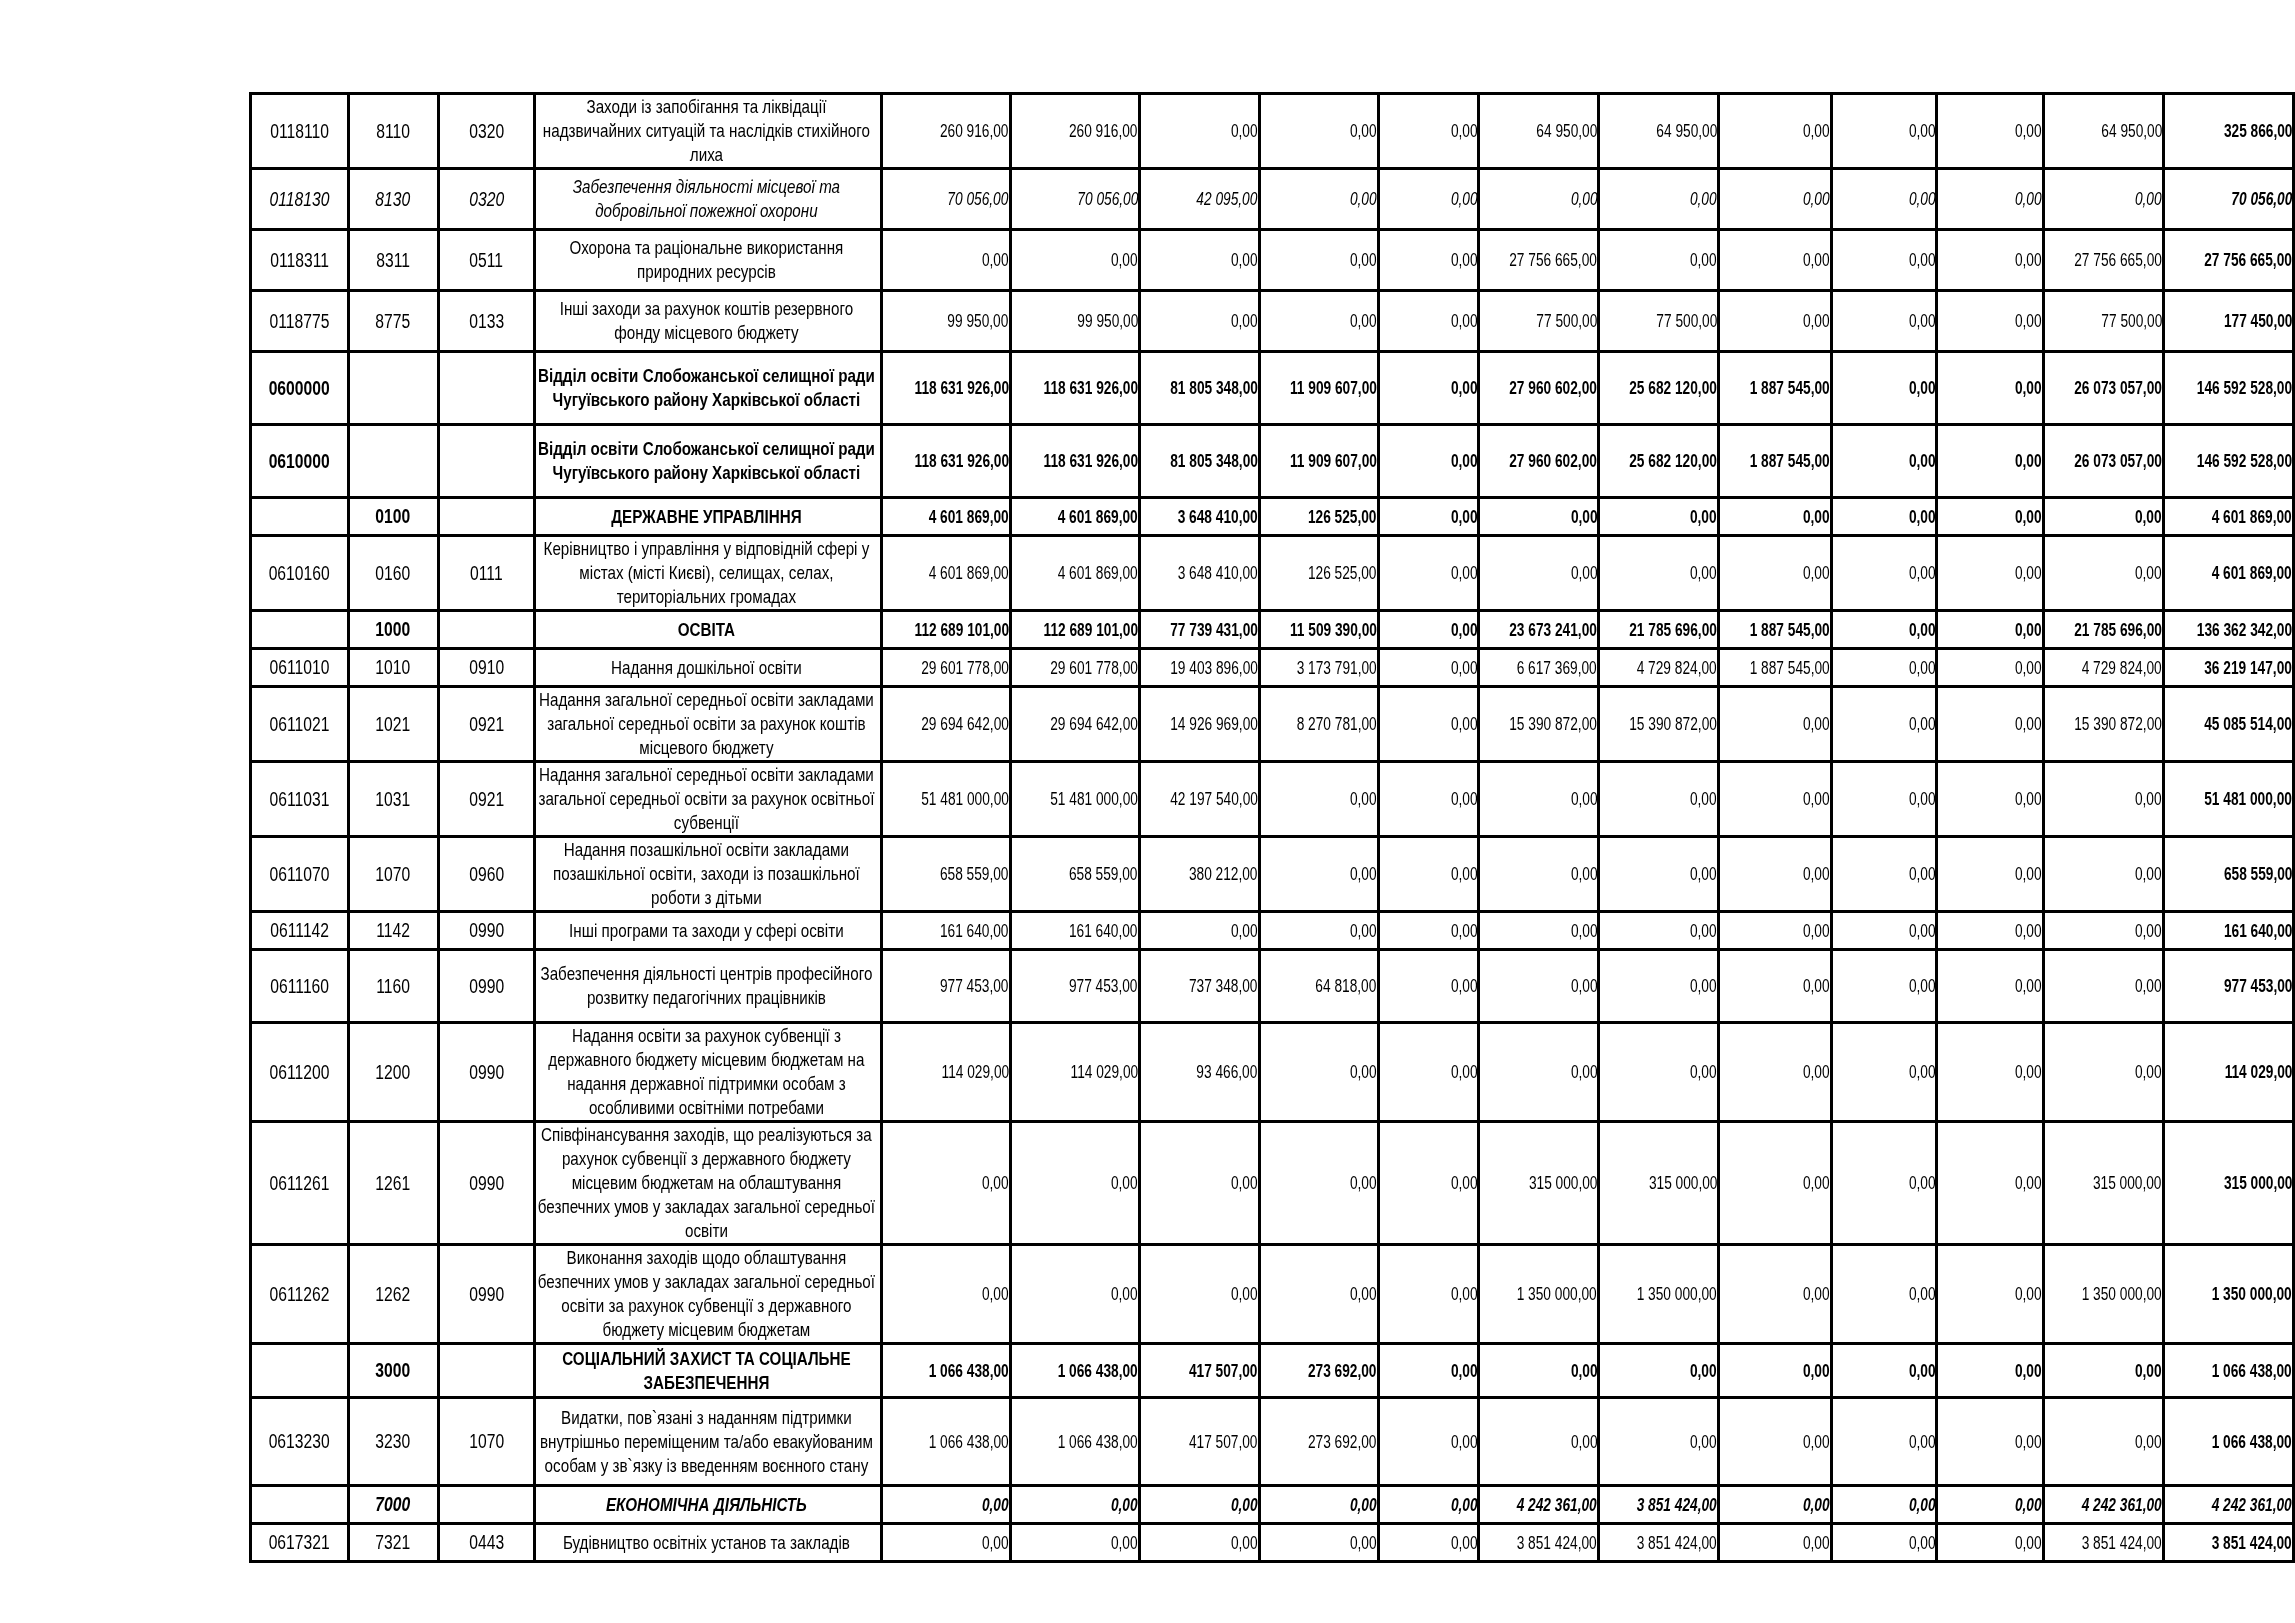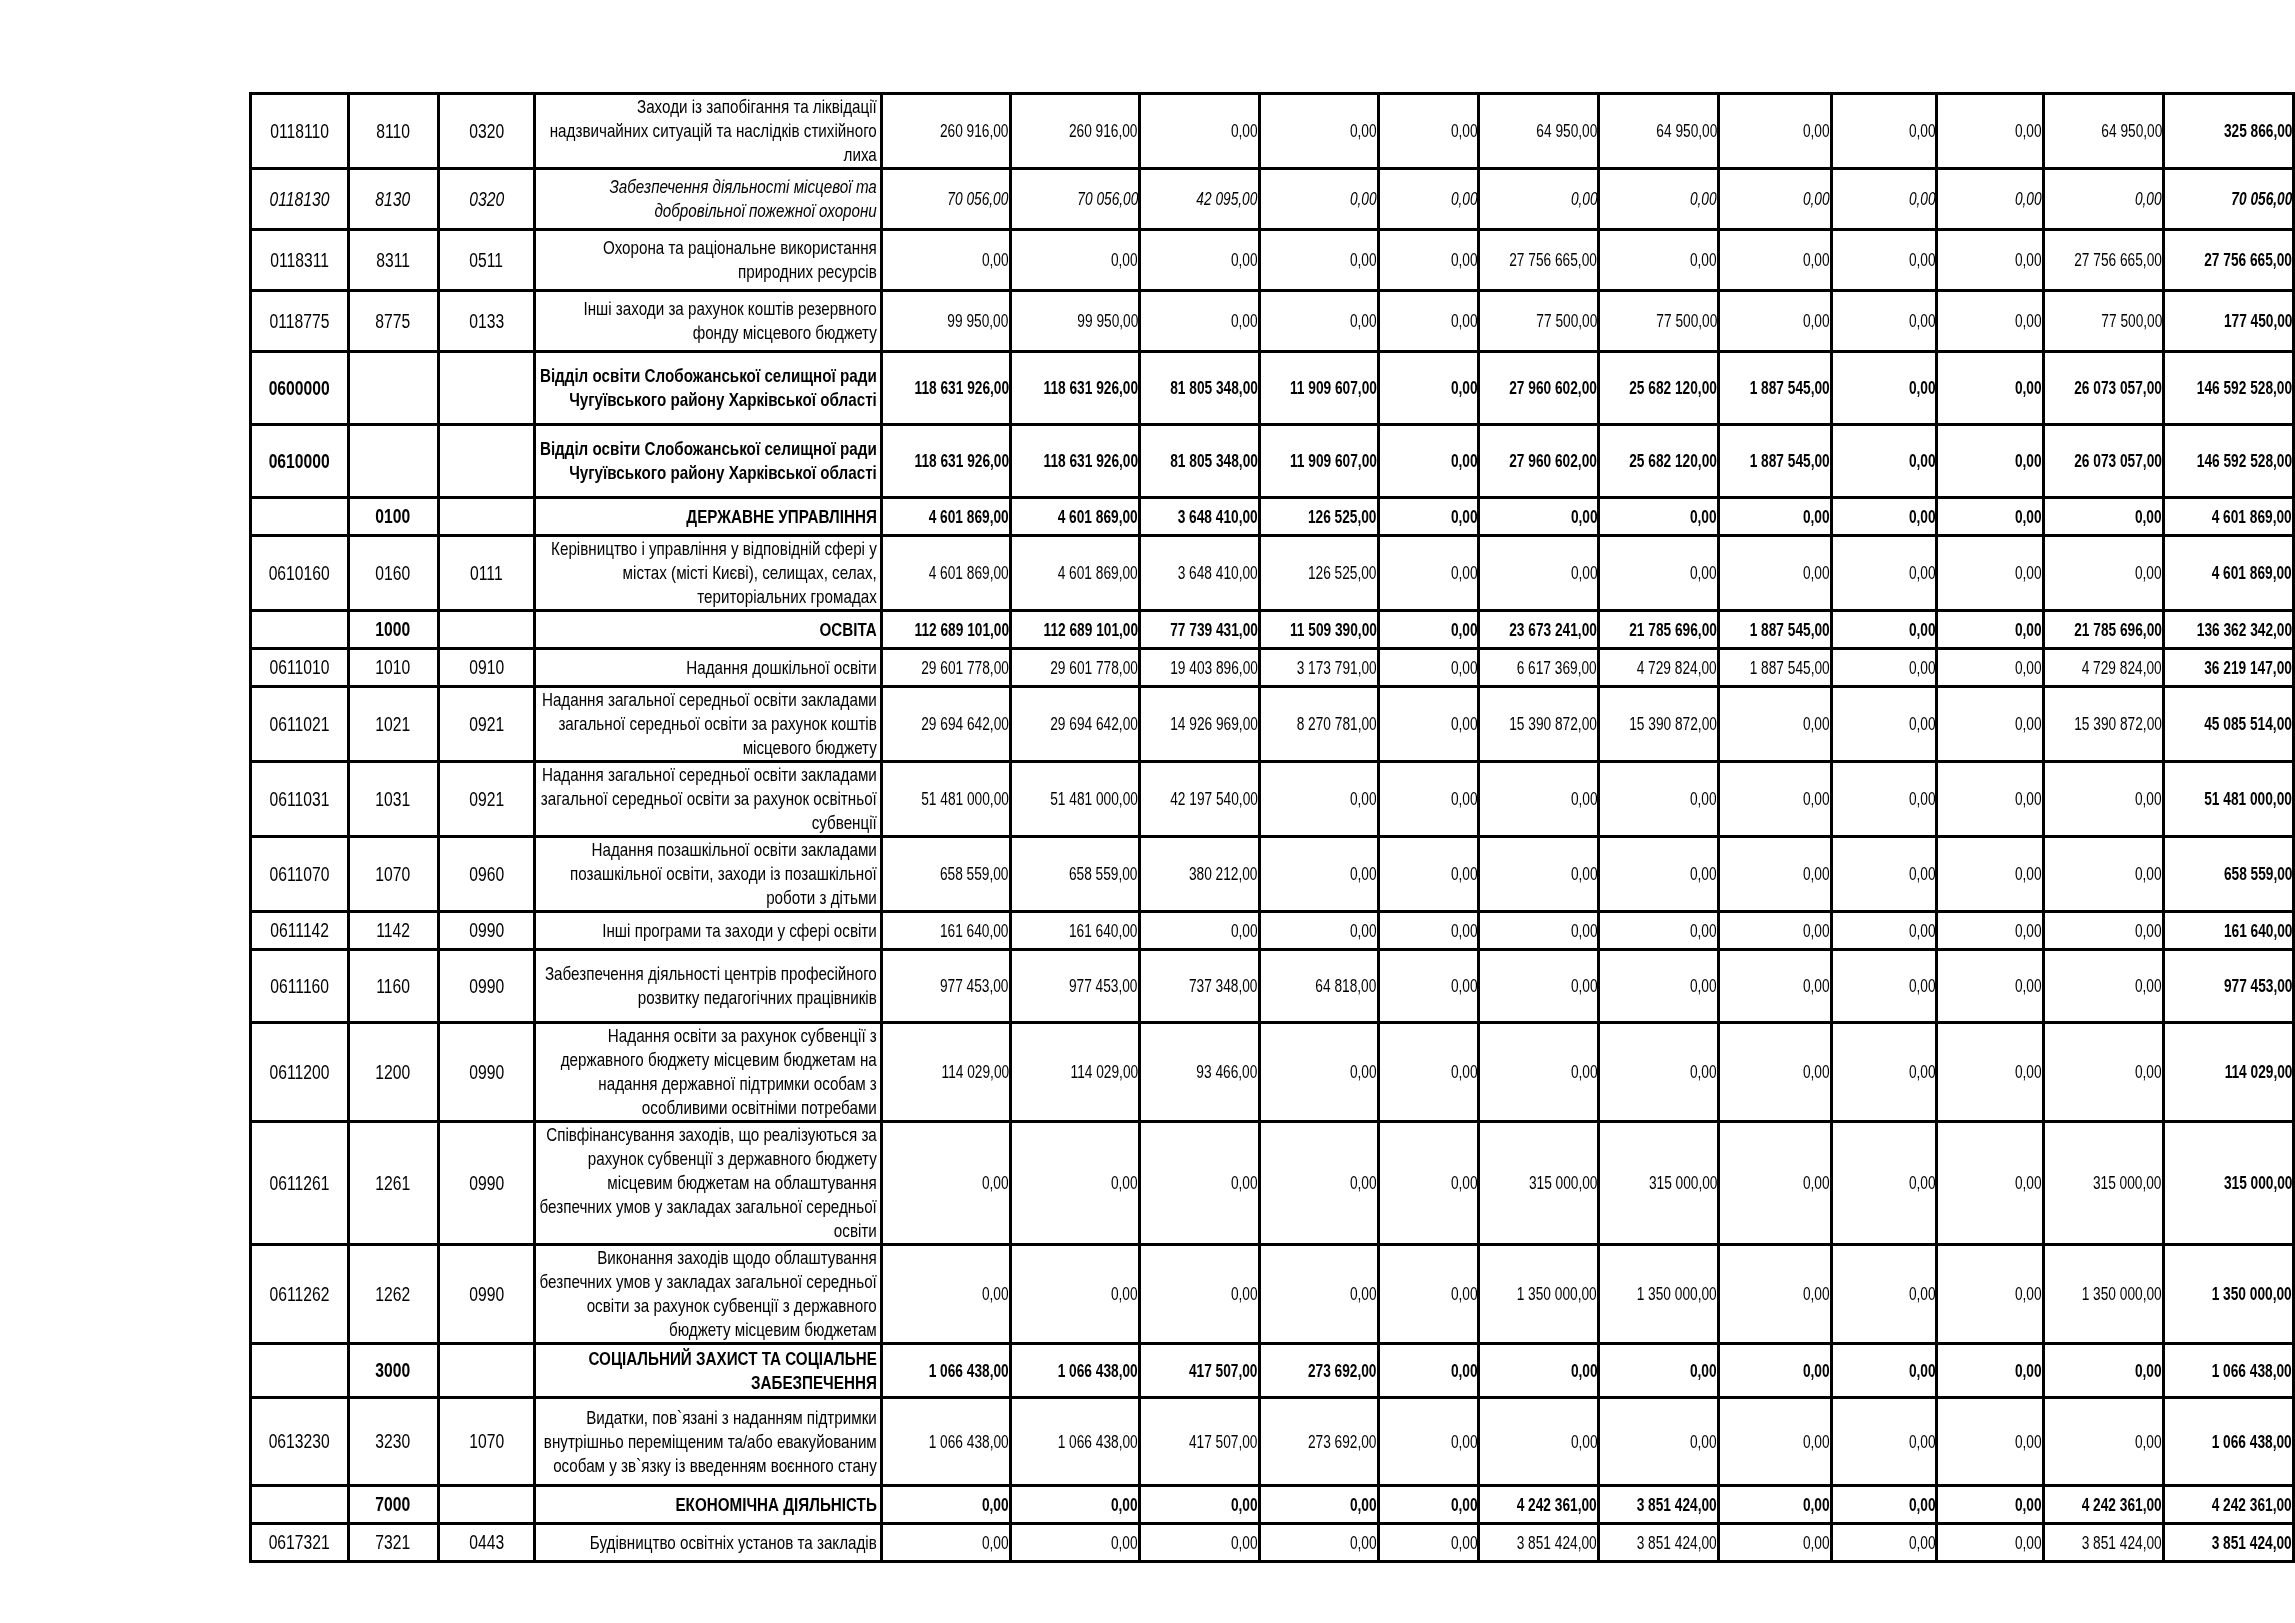--- a/index.html
+++ b/index.html
@@ -33,21 +33,21 @@
     text-align: center;
     font-size: 19.6px;
   }
   td.code .inner {
     display: inline-block;
     white-space: nowrap;
     transform: scaleX(0.80);
     transform-origin: 50% 50%;
   }
   td.name {
-    text-align: right;
+    text-align: center;
     font-size: 19px;
     line-height: 24px;
     padding: 2.6px 2.6px 2.6px 5.2px;
   }
   td.name .inner {
     display: inline-block;
     width: 124%;
     transform: scaleX(0.80);
     transform-origin: 0 50%;
   }
@@ -443,21 +443,21 @@
           <td class="num"><span class="inner">273 692,00</span></td>
           <td class="num"><span class="inner">0,00</span></td>
           <td class="num"><span class="inner">0,00</span></td>
           <td class="num"><span class="inner">0,00</span></td>
           <td class="num"><span class="inner">0,00</span></td>
           <td class="num"><span class="inner">0,00</span></td>
           <td class="num"><span class="inner">0,00</span></td>
           <td class="num"><span class="inner">0,00</span></td>
           <td class="num total"><span class="inner">1 066 438,00</span></td>
         </tr>
-        <tr class="bold-row" style="height: 38px;">
+        <tr class="bold-row" style="height: 38px; font-style: italic;">
           <td class="code"><span class="inner"></span></td>
           <td class="code"><span class="inner">7000</span></td>
           <td class="code"><span class="inner"></span></td>
           <td class="name"><span class="inner">ЕКОНОМІЧНА ДІЯЛЬНІСТЬ</span></td>
           <td class="num"><span class="inner">0,00</span></td>
           <td class="num"><span class="inner">0,00</span></td>
           <td class="num"><span class="inner">0,00</span></td>
           <td class="num"><span class="inner">0,00</span></td>
           <td class="num"><span class="inner">0,00</span></td>
           <td class="num"><span class="inner">4 242 361,00</span></td>

